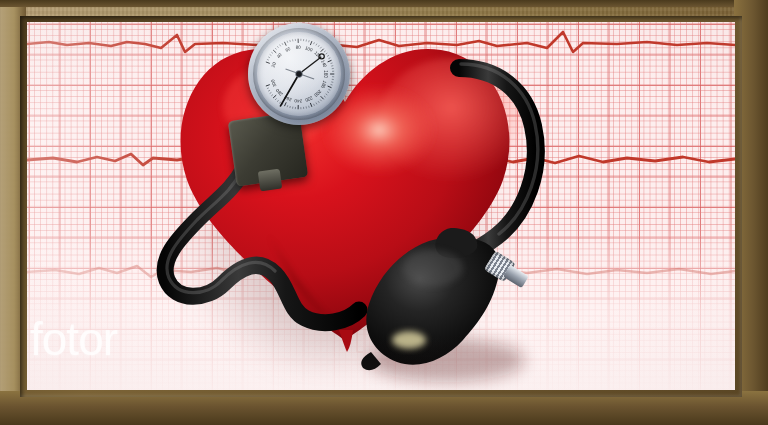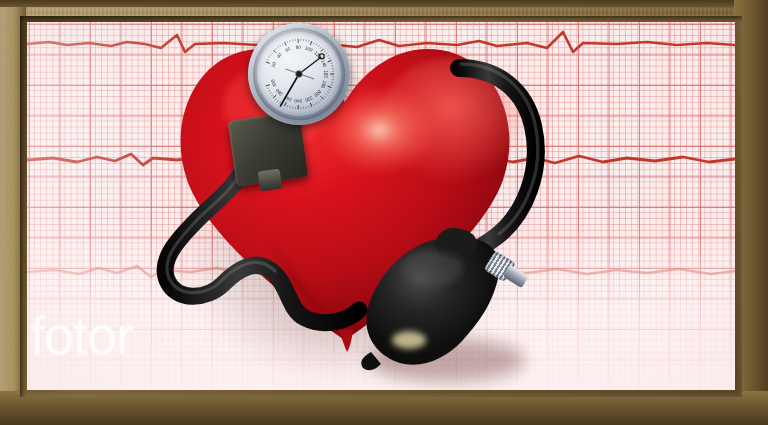--- a/index.html
+++ b/index.html
@@ -159,21 +159,21 @@
   }
   .valve-stem{
     position:absolute;left:20px;top:4px;width:22px;height:14px;border-radius:3px;
     background:linear-gradient(180deg,#e9edf2,#9aa2ae 50%,#5d646f);
   }
 
   
   .watermark{
     position:absolute;
     left:3px;bottom:28px;
-    font-size:54px;
+    font-size:46px;
     font-weight:400;
     letter-spacing:-1px;
     color:rgba(255,255,255,.78);
     text-shadow:0 1px 2px rgba(255,255,255,.35);
     user-select:none;
     line-height:1;
   }
 </style>
 </head>
 <body>

